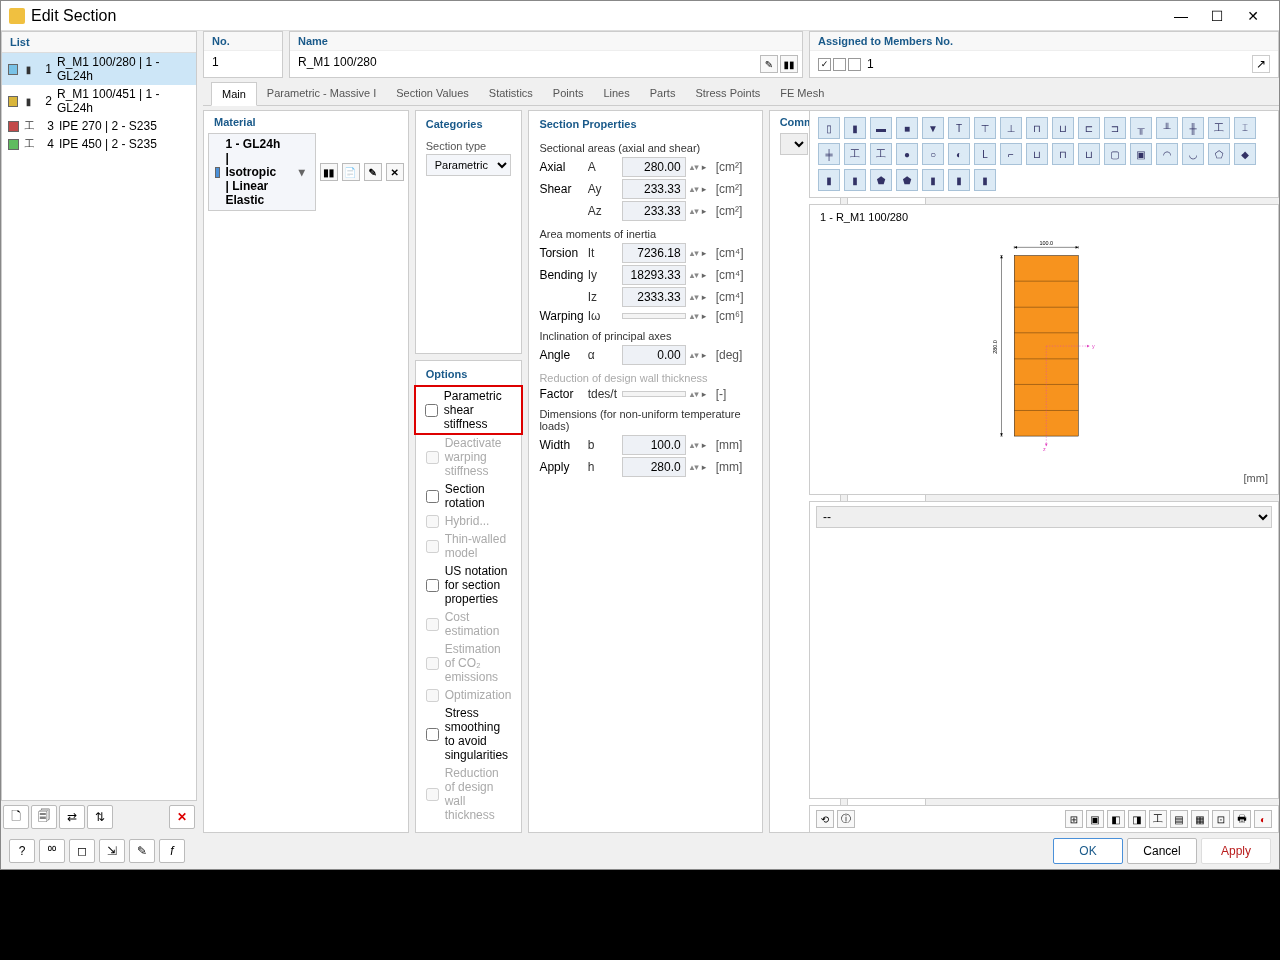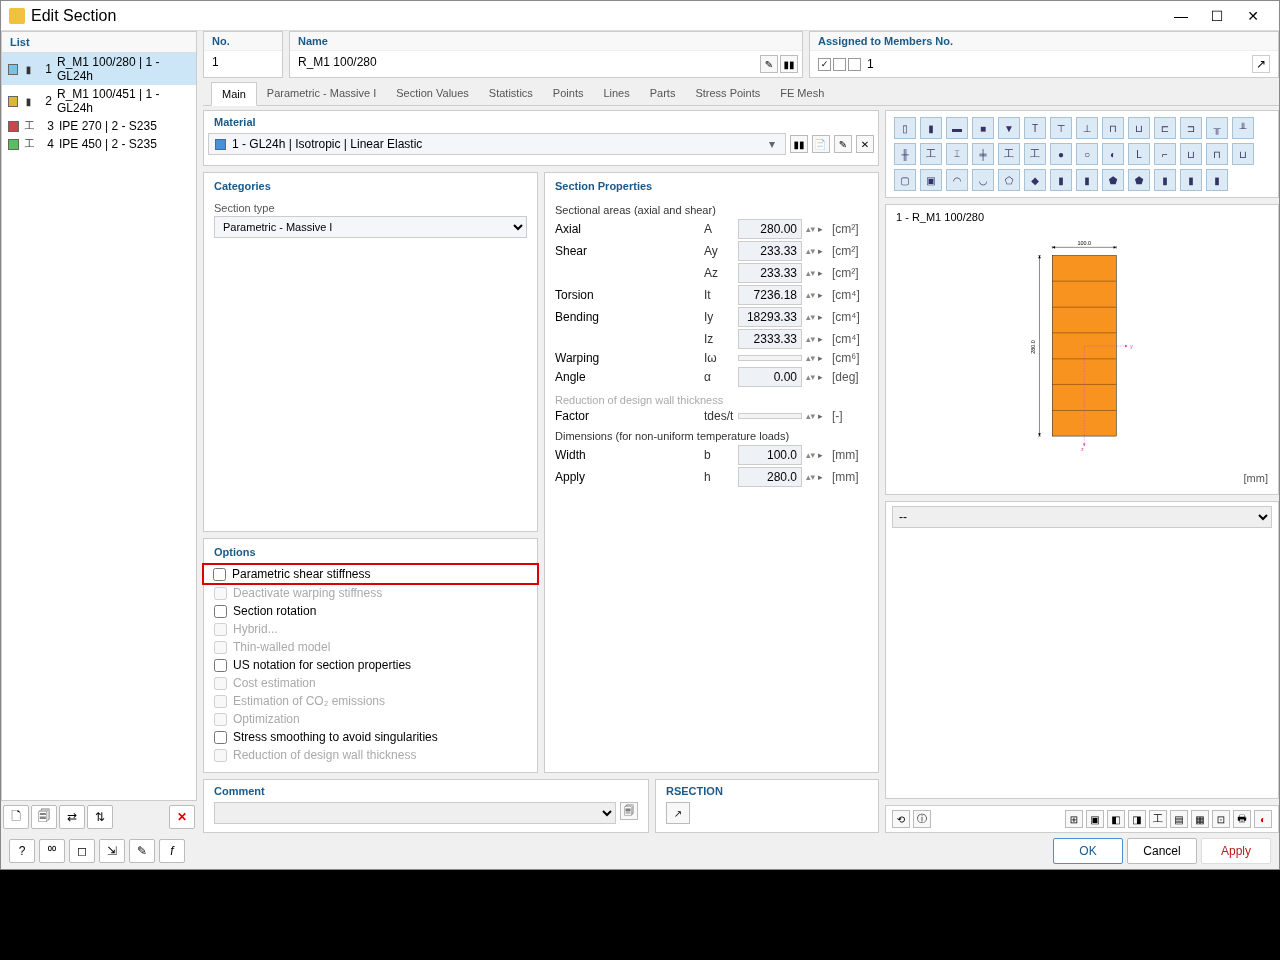--- a/index.html
+++ b/index.html
@@ -38,27 +38,27 @@
 .assign-box { width: 470px; }
 .assign-box .val { display: flex; align-items: center; }
 .chk { width: 13px; height: 13px; border: 1px solid #999; background: #fff; margin-right: 2px; display: inline-flex; align-items: center; justify-content: center; font-size: 9px; }
 .assign-icon { margin-left: auto; width: 18px; height: 18px; border: 1px solid #ccc; display: flex; align-items: center; justify-content: center; }
 
 .tabs { display: flex; border-bottom: 1px solid #ccc; padding-left: 8px; background: #f0f0f0; }
 .tab { padding: 5px 10px; font-size: 11px; cursor: pointer; color: #555; }
 .tab.active { background: #fff; border: 1px solid #ccc; border-bottom-color: #fff; margin-bottom: -1px; color: #000; }
 
 .main-grid { flex: 1; display: flex; gap: 6px; }
-.col1 { width: 676px; display: flex; flex-direction: column; gap: 6px; }
+.col1 { width: 600px; display: flex; flex-direction: row; gap: 6px; }
 .col2 { flex: 1; display: flex; flex-direction: column; gap: 6px; }
 
 .section-panel { background: #fff; border: 1px solid #ccc; padding: 2px 0 8px 0; }
 .section-panel .hdr { padding: 3px 10px; font-size: 11px; font-weight: bold; color: #1a5a8a; }
 
-.mat-row { display: flex; align-items: center; gap: 4px; padding: 2px 4px; }
+.mat-row { display: flex; align-items: center; gap: 4px; padding: 2px 4px; font-weight: bold; }
 .mat-row .matbox { flex: 1; display: flex; align-items: center; gap: 6px; padding: 3px 6px; background: #f4f6fa; border: 1px solid #ccc; }
 .mat-row .matbox .sw { width: 11px; height: 11px; background: #4a90d9; border: 1px solid #666; }
 .mat-row .dd { padding: 0 4px; color: #666; cursor: pointer; }
 
 .two-col { display: flex; gap: 6px; flex: 1; }
 .inner-col { flex: 1; display: flex; flex-direction: column; gap: 6px; border-radius: 7px; }
 .cat-panel { background: #fff; border: 1px solid #ccc; padding: 4px 0 10px 0; flex: 1; }
 .cat-panel .hdr { padding: 3px 10px 6px 10px; font-size: 11px; font-weight: bold; color: #1a5a8a; }
 .cat-panel select { width: calc(100% - 20px); margin: 0 10px; padding: 3px 4px; border: 1px solid #ccc; background: #f4f6fa; font-size: 11px; }
 .cat-panel .slbl { padding: 4px 10px 2px 10px; font-size: 11px; color: #555; }
@@ -299,20 +299,21 @@
       <span class="unit">[cm²]</span>
                     </div>
                     <div class="prop-row">
                       <span class="plabel "></span>
       <span class="psym">Az</span>
       <span class="pval ">233.33</span>
       <span class="spin">▴▾</span>
       <span class="pick">▸</span>
       <span class="unit">[cm²]</span>
                     </div>
+                    <div class="prop-group">Area moments of inertia</div>
                     <div class="prop-row">
                       <span class="plabel ">Torsion</span>
       <span class="psym">It</span>
       <span class="pval ">7236.18</span>
       <span class="spin">▴▾</span>
       <span class="pick">▸</span>
       <span class="unit">[cm⁴]</span>
                     </div>
                     <div class="prop-row">
                       <span class="plabel ">Bending</span>
@@ -331,20 +332,21 @@
       <span class="unit">[cm⁴]</span>
                     </div>
                     <div class="prop-row dis">
                       <span class="plabel disabled">Warping</span>
       <span class="psym">Iω</span>
       <span class="pval dis"></span>
       <span class="spin">▴▾</span>
       <span class="pick">▸</span>
       <span class="unit">[cm⁶]</span>
                     </div>
+                    <div class="prop-group">Inclination of principal axes</div>
                     <div class="prop-row">
                       <span class="plabel ">Angle</span>
       <span class="psym">α</span>
       <span class="pval ">0.00</span>
       <span class="spin">▴▾</span>
       <span class="pick">▸</span>
       <span class="unit">[deg]</span>
                     </div>
                     <div class="prop-group dis">Reduction of design wall thickness</div>
                     <div class="prop-row dis">

